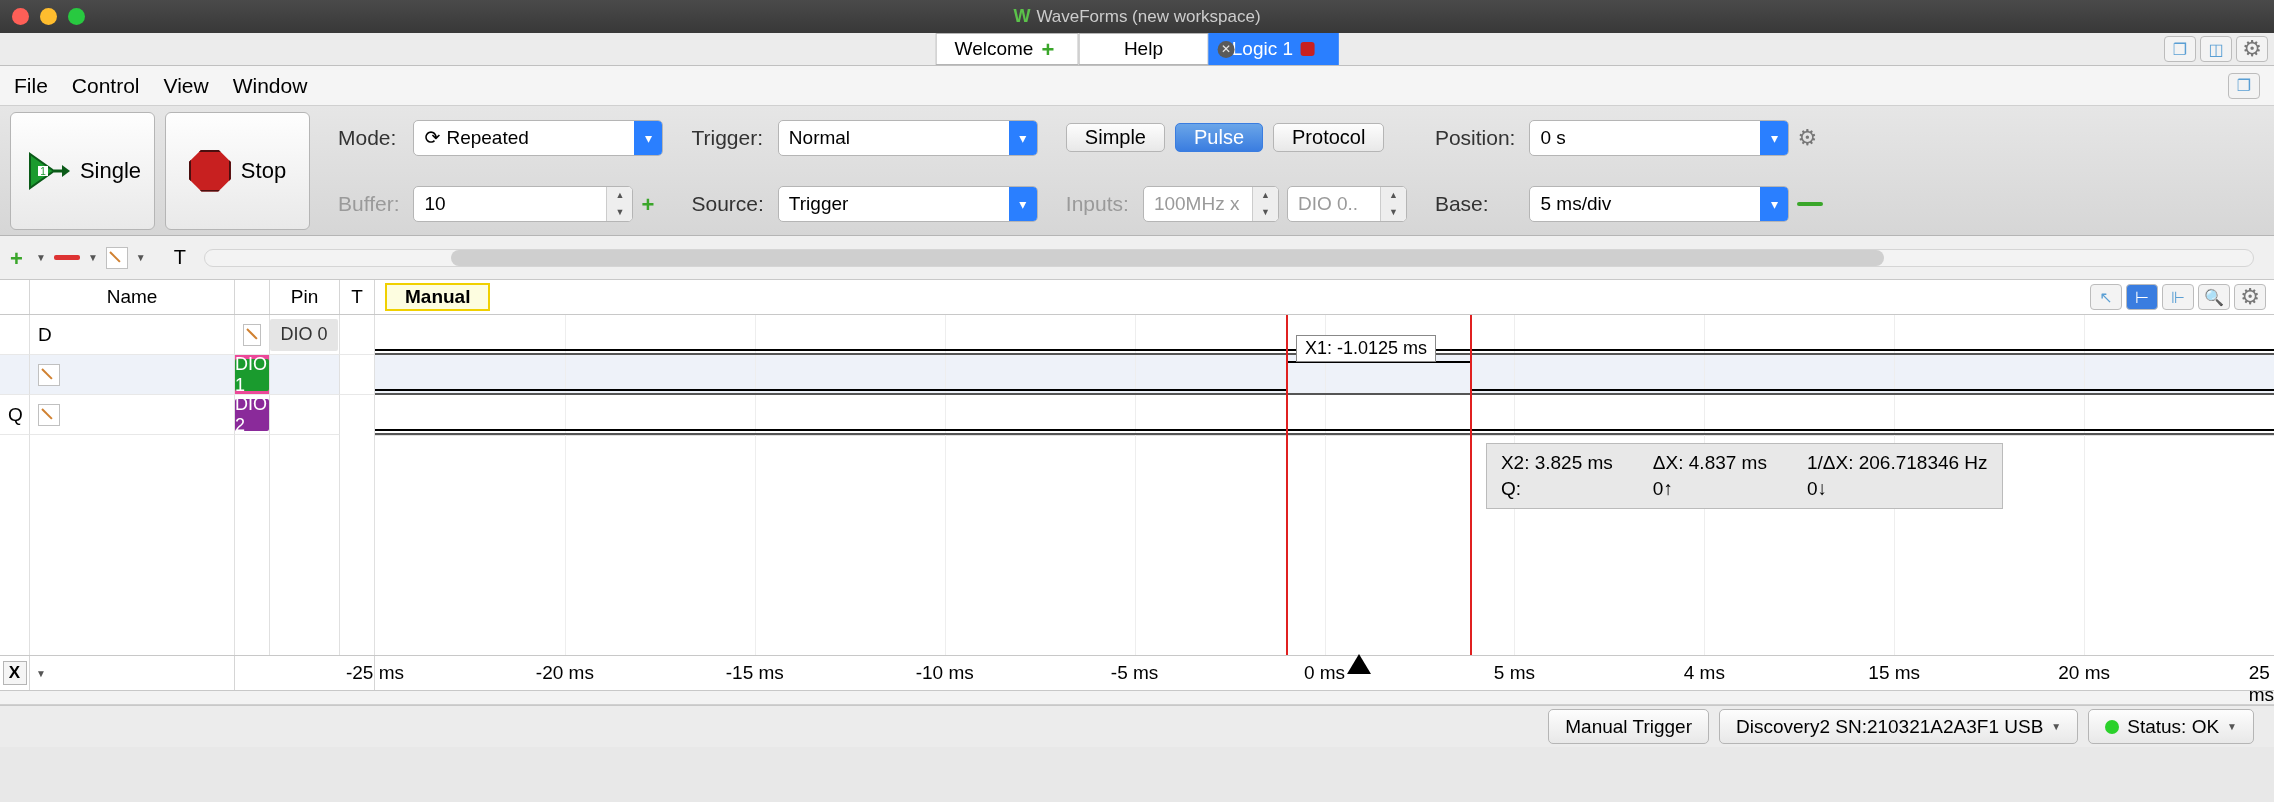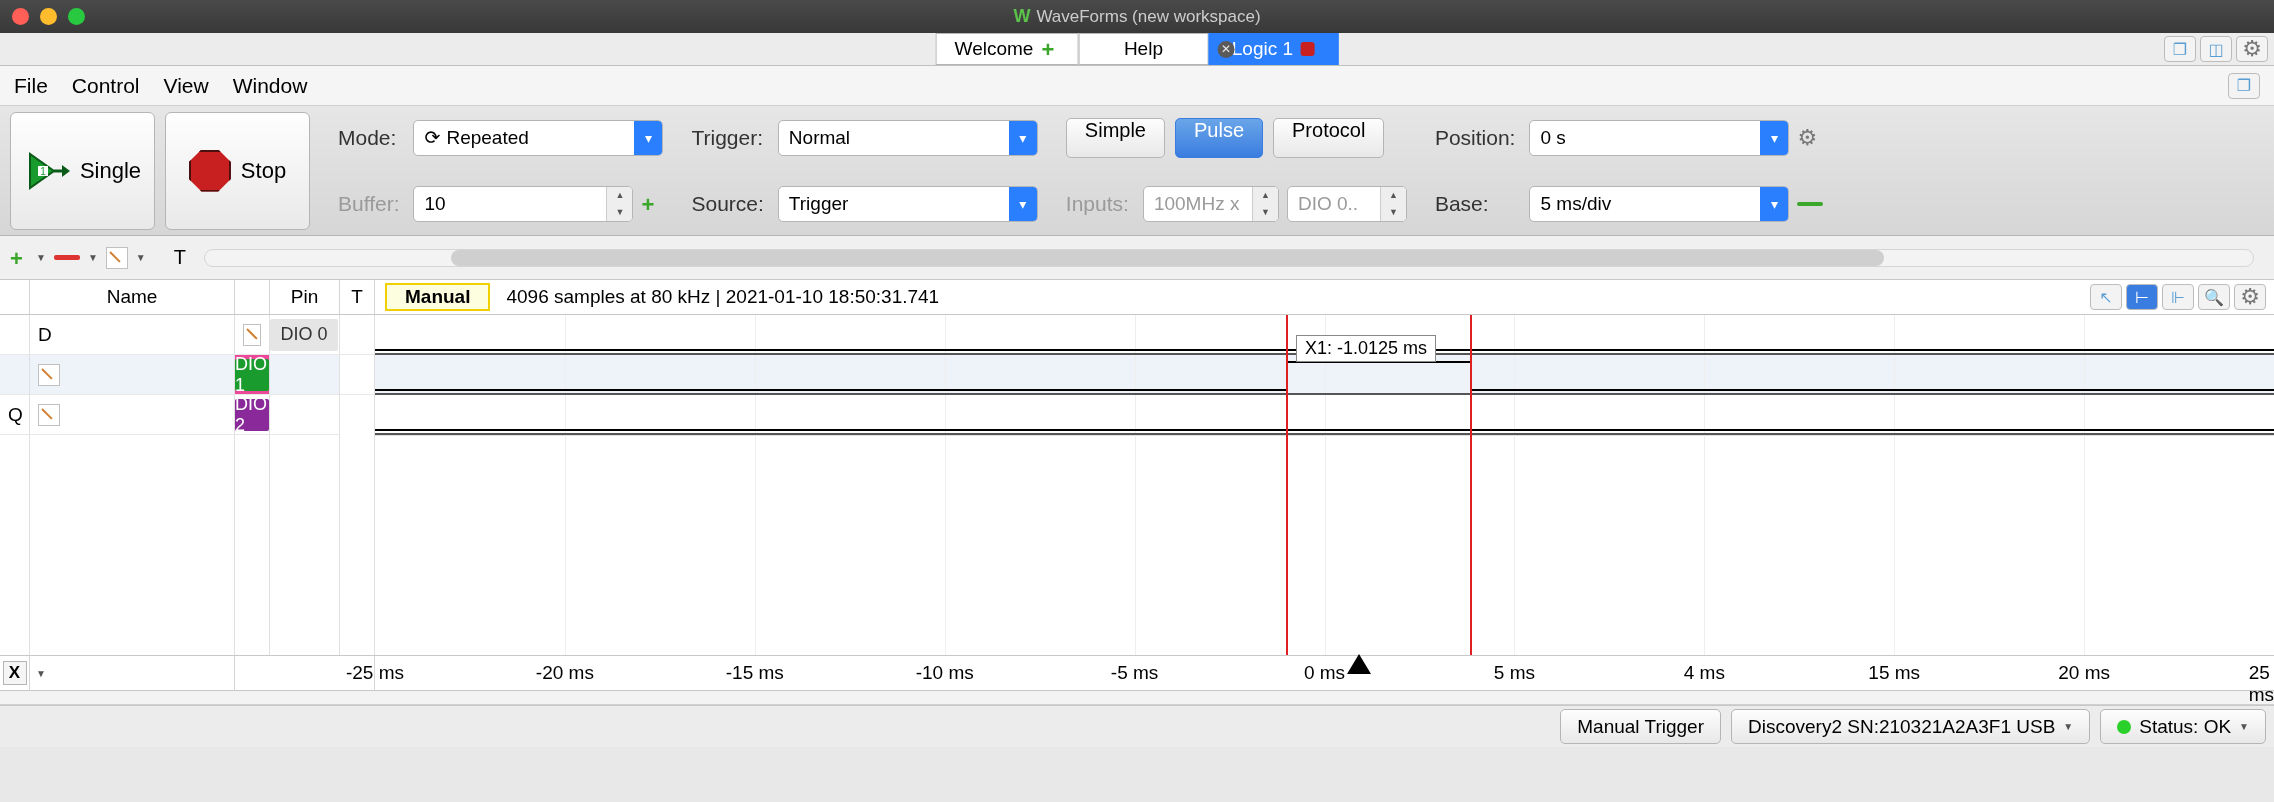--- a/index.html
+++ b/index.html
@@ -38,21 +38,21 @@
 .stop-oct { width: 42px; height: 42px; background: #c82020; clip-path: polygon(30% 0, 70% 0, 100% 30%, 100% 70%, 70% 100%, 30% 100%, 0 70%, 0 30%); border: 2px solid #4a0f0f; }
 .grid2 { display: grid; grid-template-columns: auto auto; grid-auto-rows: 50px; gap: 16px 14px; align-items: center; }
 .lbl { font-size: 21px; color: #333; }
 .lbl.dim { color: #9a9a9a; }
 .combo { display: flex; align-items: center; height: 36px; background: #fff; border: 1px solid #b5b5b5; border-radius: 5px; overflow: hidden; font-size: 19px; }
 .combo .txt { flex: 1; padding: 0 10px; display: flex; align-items: center; gap: 6px; }
 .combo .arrow { width: 28px; background: #2a7fff; color: #fff; align-self: stretch; display: flex; align-items: center; justify-content: center; font-size: 14px; }
 .combo.dim .txt { color: #9a9a9a; }
 .spin { width: 26px; display: flex; flex-direction: column; align-self: stretch; }
 .spin div { flex: 1; background: #eee; border-left: 1px solid #ccc; display: flex; align-items: center; justify-content: center; font-size: 9px; color: #555; }
-.togglebtn { height: 40px; padding: 0 18px; border: 1px solid #b5b5b5; border-radius: 5px; background: linear-gradient(#fdfdfd,#e8e8e8); font-size: 20px; display: flex; }
+.togglebtn { height: 29px; padding: 0 18px; border: 1px solid #b5b5b5; border-radius: 5px; background: linear-gradient(#fdfdfd,#e8e8e8); font-size: 20px; display: flex; align-items: center; }
 .togglebtn.blue { background: linear-gradient(#6aa5e8,#3a7de0); color: #fff; border-color: #3a7de0; }
 .gear { color: #777; font-size: 22px; }
 .minus-green { width: 26px; height: 4px; background: #3aa62a; border-radius: 2px; }
 
 
 .chtoolbar { background: #f0f0f0; height: 44px; display: flex; align-items: center; padding: 0 10px; gap: 8px; border-bottom: 1px solid #c8c8c8; }
 .dd-arrow { font-size: 10px; color: #555; }
 .minus-red { width: 26px; height: 5px; background: #d33; border-radius: 2px; }
 .pencil-sq { width: 22px; height: 22px; border: 1px solid #c0c0c0; background: #fff; position: relative; }
 .pencil-sq::after { content: ""; position: absolute; left: 3px; top: 3px; width: 14px; height: 2px; background: #d08030; transform: rotate(45deg); transform-origin: left; }
@@ -86,21 +86,21 @@
 .info-box { position: absolute; background: #e8e8e8; border: 1px solid #bbb; padding: 8px 14px; font-size: 19px; display: grid; grid-template-columns: auto auto auto; gap: 4px 40px; }
 .tri-mark { position: absolute; width: 0; height: 0; border-left: 12px solid transparent; border-right: 12px solid transparent; border-bottom: 20px solid #000; }
 
 
 .timeaxis { display: grid; grid-template-columns: 30px 205px 35px 70px 35px 1fr; height: 36px; background: #fff; border-top: 1px solid #c8c8c8; border-bottom: 1px solid #c8c8c8; }
 .timeaxis .left { display: flex; align-items: center; border-right: 1px solid #d5d5d5; }
 .time-ticks { position: relative; }
 .tick-lbl { position: absolute; top: 6px; font-size: 19px; transform: translateX(-50%); }
 
 
-.statusbar { height: 42px; background: #ececec; border-top: 1px solid #c8c8c8; display: flex; align-items: center; padding: 0 8px; gap: 10px; }
+.statusbar { height: 42px; background: #ececec; border-top: 1px solid #c8c8c8; display: flex; align-items: center; padding: 0 20px; gap: 10px; }
 .stat-btn { height: 35px; padding: 0 16px; background: linear-gradient(#fdfdfd,#e8e8e8); border: 1px solid #b5b5b5; border-radius: 5px; font-size: 19px; display: flex; align-items: center; gap: 8px; }
 .stat-spacer { flex: 1; }
 .led-green { width: 14px; height: 14px; border-radius: 50%; background: #2bd12b; }
 
 .x-btn { width: 24px; height: 24px; border: 1px solid #b5b5b5; background: #f5f5f5; display: flex; align-items: center; justify-content: center; font-weight: bold; font-size: 17px; }
 </style>
 </head>
 <body>
 
 <div class="titlebar">
@@ -261,21 +261,20 @@
 </div>
 
 <div class="hdr-row">
   <div class="hdr-cell"></div>
   <div class="hdr-cell">Name</div>
   <div class="hdr-cell"></div>
   <div class="hdr-cell">Pin</div>
   <div class="hdr-cell">T</div>
   <div class="hdr-right">
     <div class="armed">Manual</div>
-    <span>4096 samples at 80 kHz | 2021-01-10 18:50:31.741</span>
     <div class="hdr-icons">
       <div class="sqbtn">↖</div>
       <div class="sqbtn" style="background:#3a7de0;color:#fff">⊢</div>
       <div class="sqbtn">⊩</div>
       <div class="sqbtn">🔍</div>
       <div class="sqbtn gear">⚙</div>
     </div>
   </div>
 </div>
 
@@ -350,20 +349,28 @@
     <div class="trace" style="top:74px;left:57.65%;right:0"></div>
     <div class="trace" style="top:78px;left:0;right:0;background:#555"></div>
 
     <div class="trace" style="top:114px;left:0;right:0"></div>
     <div class="trace" style="top:118px;left:0;right:0;background:#555"></div>
 
     <div class="cursor-line" style="left:47.97%"></div>
     <div class="cursor-line" style="left:57.65%"></div>
     <div class="cursor-label" style="left:48.5%;top:20px">X1: -1.0125 ms</div>
 
+    <div class="info-box" style="left:58.5%;top:128px">
+      <span>X2:  3.825 ms</span>
+      <span>ΔX:  4.837 ms</span>
+      <span>1/ΔX:  206.718346 Hz</span>
+      <span>Q:</span>
+      <span>0↑</span>
+      <span>0↓</span>
+    </div>
   </div>
 </div>
 
 <div class="timeaxis">
   <div class="left" style="grid-column:1/2;justify-content:center">
     <div class="x-btn">X</div>
   </div>
   <div class="left" style="grid-column:2/3;padding-left:6px">
       <span class="dd-arrow">▼</span>
     </div>

